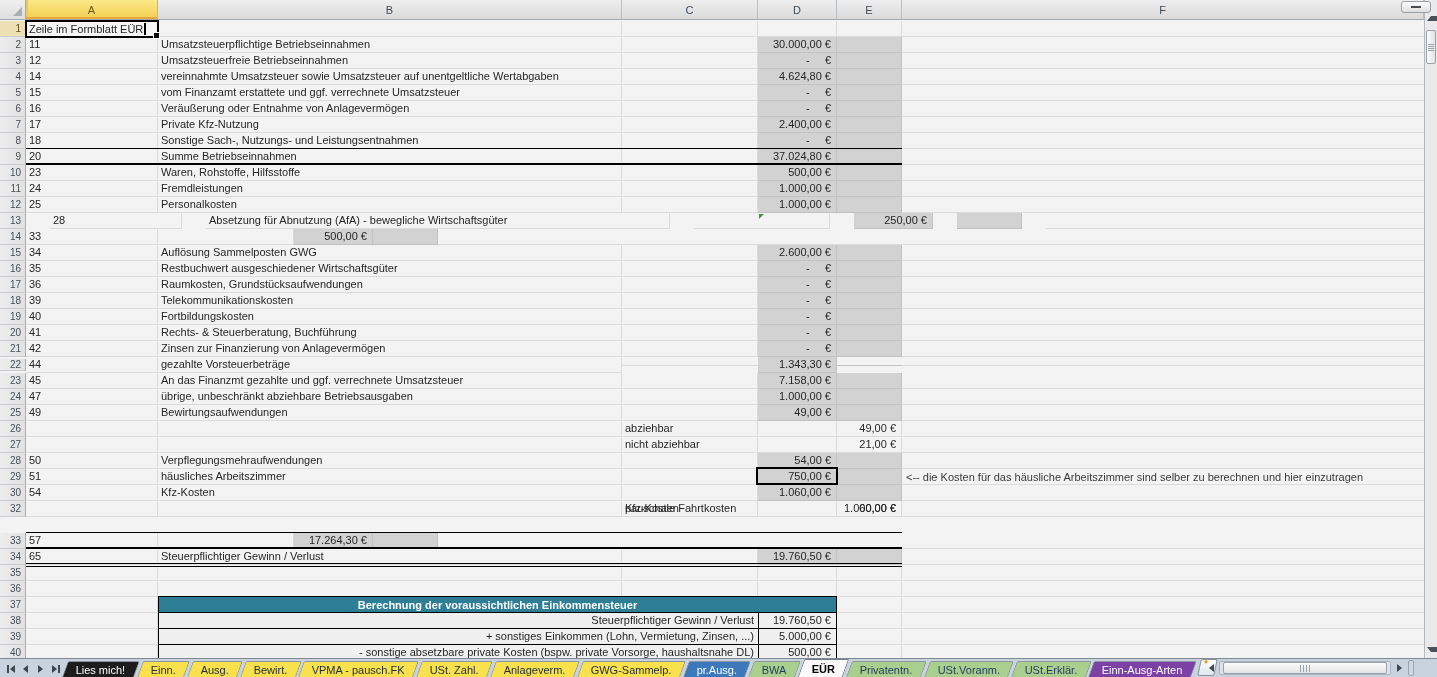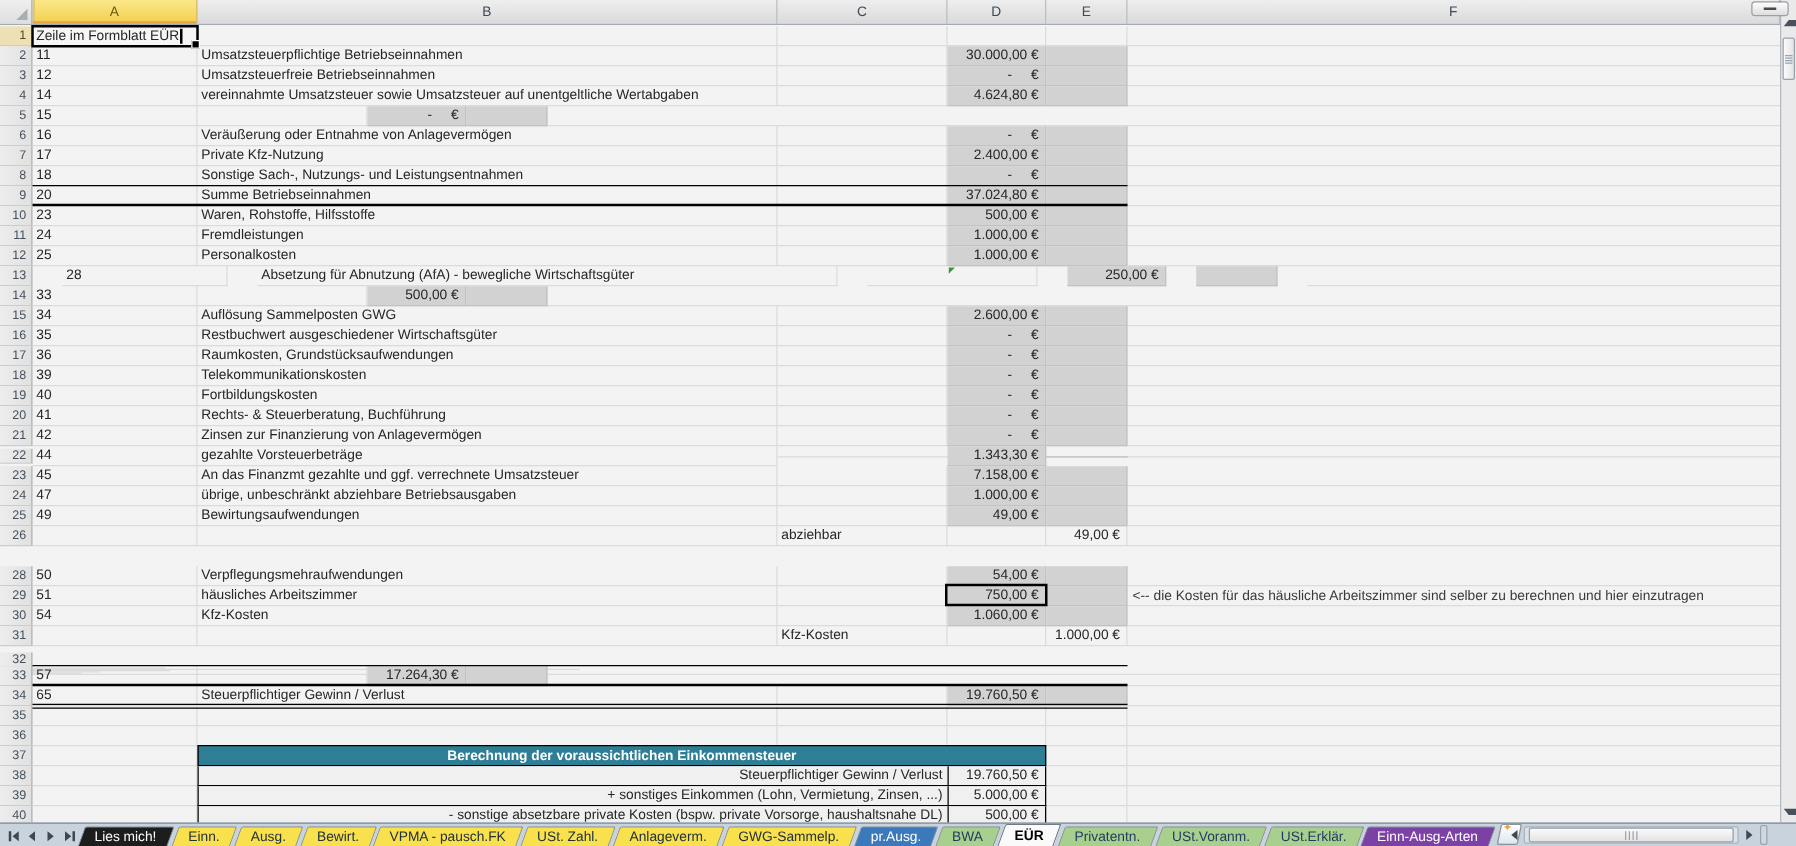--- a/index.html
+++ b/index.html
@@ -153,20 +153,21 @@
         <div class="cell cA">14</div>
         <div class="cell cB">vereinnahmte Umsatzsteuer sowie Umsatzsteuer auf unentgeltliche Wertabgaben</div>
         <div class="cell cC"></div>
         <div class="cell cD money band">4.624,80 €</div>
         <div class="cell cE money band"></div>
         <div class="cell cF"></div>
       </div>
       <div class="row" style="top: 64px;">
         <div class="gut">5</div>
         <div class="cell cA">15</div>
+        <div class="cell cB">vom Finanzamt erstattete und ggf. verrechnete Umsatzsteuer</div>
         <div class="cell cC"></div>
         <div class="cell cD money band">-&nbsp;&nbsp;&nbsp;&nbsp;&nbsp;€</div>
         <div class="cell cE money band"></div>
         <div class="cell cF"></div>
       </div>
       <div class="row" style="top: 80px;">
         <div class="gut">6</div>
         <div class="cell cA">16</div>
         <div class="cell cB">Veräußerung oder Entnahme von Anlagevermögen</div>
         <div class="cell cC"></div>
@@ -346,20 +347,29 @@
       </div>
       <div class="row" style="top: 400px;">
         <div class="gut">26</div>
         <div class="cell cA"></div>
         <div class="cell cB"></div>
         <div class="cell cC">abziehbar</div>
         <div class="cell cD money"></div>
         <div class="cell cE money">49,00 €</div>
         <div class="cell cF"></div>
       </div>
+      <div class="row" style="top: 416px;">
+        <div class="gut">27</div>
+        <div class="cell cA"></div>
+        <div class="cell cB"></div>
+        <div class="cell cC">nicht abziehbar</div>
+        <div class="cell cD money"></div>
+        <div class="cell cE money">21,00 €</div>
+        <div class="cell cF"></div>
+      </div>
       <div class="row" style="top: 432px;">
         <div class="gut">28</div>
         <div class="cell cA">50</div>
         <div class="cell cB">Verpflegungsmehraufwendungen</div>
         <div class="cell cC"></div>
         <div class="cell cD money band">54,00 €</div>
         <div class="cell cE money band"></div>
         <div class="cell cF"></div>
       </div>
       <div class="row" style="top: 448px;">
@@ -382,21 +392,21 @@
       </div>
       <div class="row" style="top: 480px;">
         <div class="gut">31</div>
         <div class="cell cA"></div>
         <div class="cell cB"></div>
         <div class="cell cC">Kfz-Kosten</div>
         <div class="cell cD money"></div>
         <div class="cell cE money">1.000,00 €</div>
         <div class="cell cF"></div>
       </div>
-      <div class="row" style="top: 501px; flex-direction: column;">
+      <div class="row" style="top: 480px;">
         <div class="gut">32</div>
         <div class="cell cA"></div>
         <div class="cell cB"></div>
         <div class="cell cC">pauschale Fahrtkosten</div>
         <div class="cell cD money"></div>
         <div class="cell cE money">60,00 €</div>
         <div class="cell cF"></div>
       </div>
       <div class="row" style="top: 512px;">
         <div class="gut">33</div>

